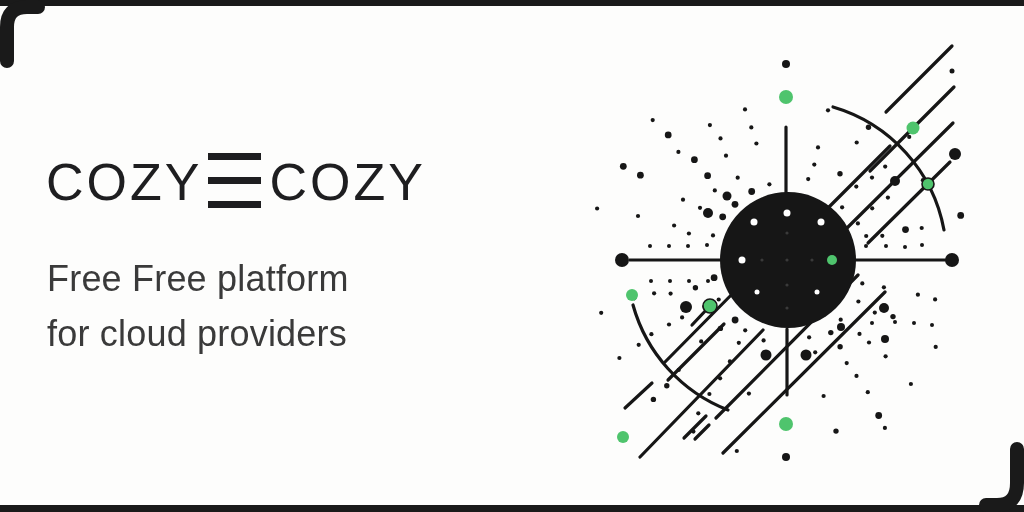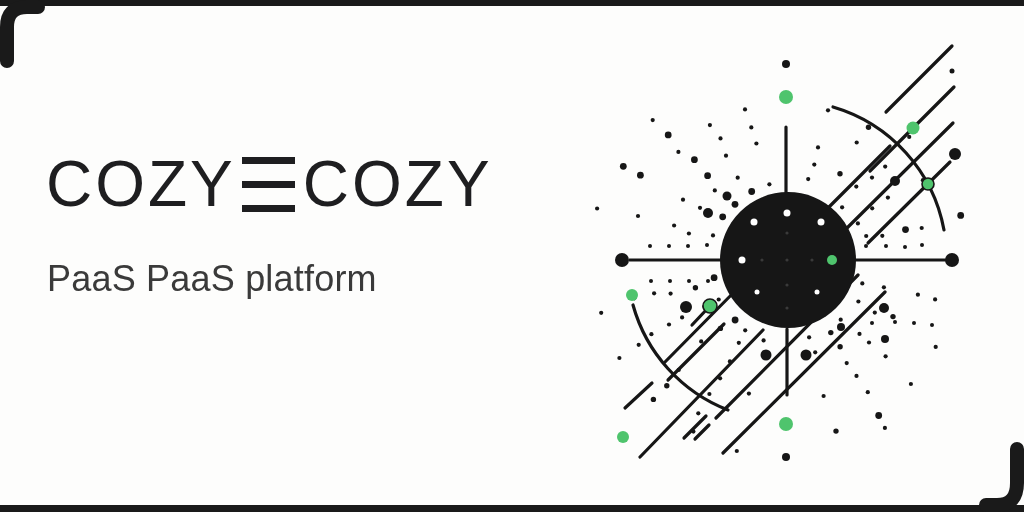--- a/index.html
+++ b/index.html
@@ -4,23 +4,23 @@
 <style>
   html,body{margin:0;padding:0;}
   body{
     width:1024px;height:512px;overflow:hidden;position:relative;
     background:#fdfdfc;
     font-family:"Liberation Sans","DejaVu Sans",sans-serif;
   }
   #hero-svg{position:absolute;left:0;top:0;width:1024px;height:512px;display:block;}
   .logo{
     position:absolute;left:46px;top:152px;
-    font-size:64px;line-height:1;font-weight:400;
+    font-size:52px;line-height:1;font-weight:400;
     letter-spacing:3px;color:#1e1e20;white-space:nowrap;
-    display:flex;align-items:center;
+    display:flex;align-items:flex-end;
   }
   .logo-part{display:inline-block;}
   .sglyph{
     display:inline-flex;flex-direction:column;justify-content:space-between;
     width:53px;height:55px;margin:1px 8px 0 6px;
   }
   .sglyph .bar{height:7px;width:100%;background:#1e1e20;}
   .tagline{
     position:absolute;left:47px;top:251px;
     font-size:36px;line-height:55px;color:#3a3a3a;
@@ -217,14 +217,15 @@
   <span class="logo-part">COZY</span>
   <span class="sglyph">
     <span class="bar"></span>
     <span class="bar"></span>
     <span class="bar"></span>
   </span>
   <span class="logo-part">COZY</span>
 </div>
 
 <div class="tagline">
-  <div>PaaS PaaS platform</div>
+  <div>Free Free platform</div>
+  <div>for cloud providers</div>
 </div>
 
 </body></html>

